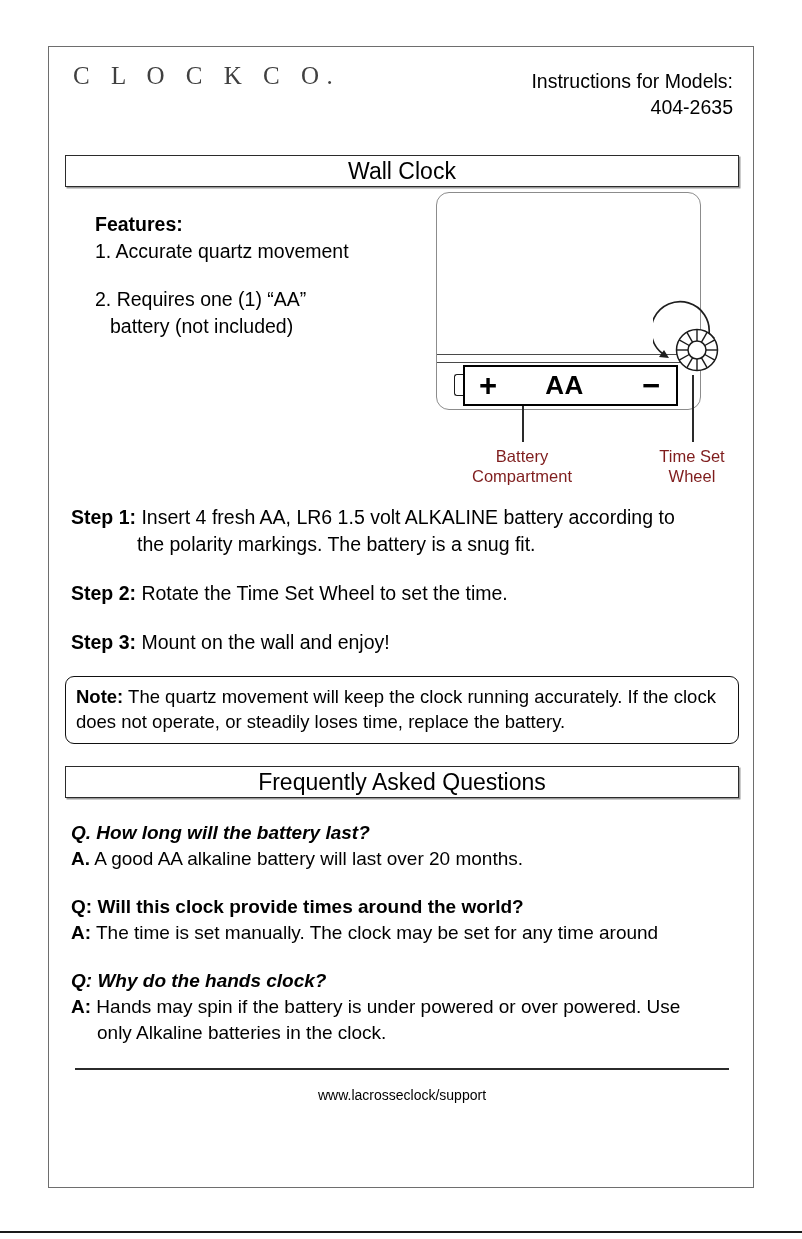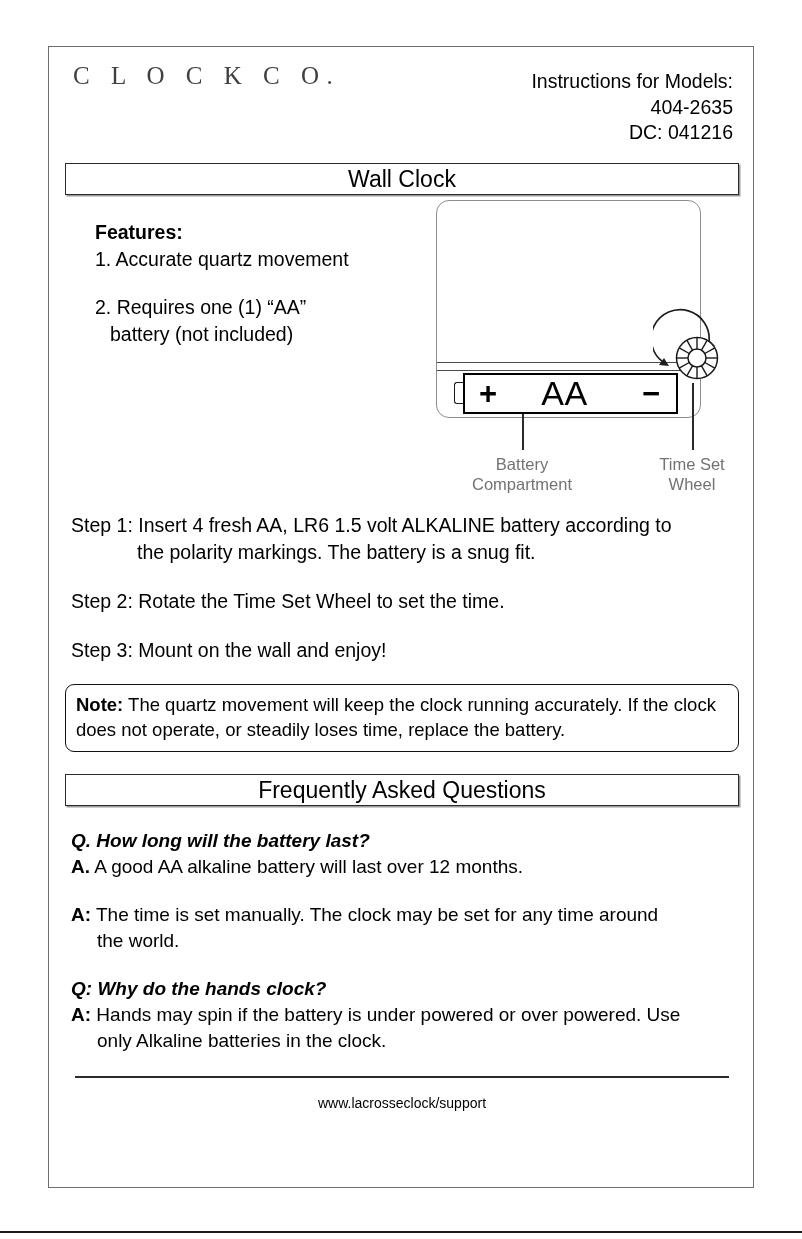--- a/index.html
+++ b/index.html
@@ -77,21 +77,21 @@
     font-size: 19.5px;
     line-height: 25.5px;
   }
 
   
   .section-bar {
     border: 1.2px solid #2b2b2b;
     box-shadow: 1.5px 1.5px 0 0 #9a9a9a;
     box-sizing: border-box;
     height: 32px;
-    margin: 8px 2px 0 2px;
+    margin: 0 2px 0 2px;
     display: flex;
     align-items: center;
     justify-content: center;
     background: #ffffff;
   }
   .section-bar span {
     font-size: 23px;
     line-height: 23px;
   }
 
@@ -162,22 +162,22 @@
     position: absolute;
     left: 14px;
     font-size: 31px;
     font-weight: bold;
     line-height: 31px;
   }
   #batt-label {
     position: absolute;
     left: 0; right: 12px;
     text-align: center;
-    font-size: 34px;
-    font-weight: normal;
+    font-size: 26px;
+    font-weight: bold;
     letter-spacing: 0.5px;
   }
   #batt-minus {
     position: absolute;
     right: 16px;
     font-size: 31px;
     font-weight: bold;
     line-height: 22px;
   }
   #batt-nub {
@@ -209,34 +209,34 @@
     width: 1.6px;
     background: #2a2a2a;
   }
   #leader-batt { left: 91px; top: 214px; height: 36px; }
   #leader-wheel { left: 261px; top: 183px; height: 67px; }
   .caption {
     position: absolute;
     text-align: center;
     font-size: 16.5px;
     line-height: 20px;
-    color: #737373;
+    color: #7f1d1d;
   }
   #cap-batt { left: 21px; top: 254px; width: 140px; }
   #cap-wheel { left: 205px; top: 254px; width: 112px; }
 
   
   #setup-steps {
     padding: 22px 8px 0 8px;
     font-size: 19.5px;
     line-height: 27px;
   }
   .step { margin-bottom: 22px; }
   .step:last-child { margin-bottom: 0; }
-  .step b { font-weight: normal; }
+  .step b { font-weight: bold; }
   .step-cont { padding-left: 66px; }
 
   
   #note-box {
     margin: 20px 2px 0 2px;
     border: 1.8px solid #111111;
     border-radius: 9px;
     box-sizing: border-box;
     padding: 7px 10px 9px 10px;
     font-size: 18.5px;
@@ -279,21 +279,20 @@
 <div id="page-frame">
   <div class="inner">
 
     <div id="header">
       <div id="logo">
         <div id="logo-sub">C L O C K   C O.</div>
       </div>
       <div id="header-meta">
         <div>Instructions for Models:</div>
         <div>404-2635</div>
-        <div>DC: 041216</div>
       </div>
     </div>
 
     <div class="section-bar">
       <span>Wall Clock</span>
     </div>
 
     <div id="feature-block">
 
       <div id="features">
@@ -386,29 +385,29 @@
     <div class="section-bar" style="margin-top:22px;">
       <span>Frequently Asked Questions</span>
     </div>
 
     <div id="faq-list">
 
       <div class="faq-item">
         <div class="faq-q italic">Q. How long will the battery last?</div>
         <div class="faq-a">
           <b>A.</b>
-          <span>A good AA alkaline battery will last over 12 months.</span>
+          <span>A good AA alkaline battery will last over 20 months.</span>
         </div>
       </div>
 
       <div class="faq-item">
+        <div class="faq-q">Q: Will this clock provide times around the world?</div>
         <div class="faq-a">
           <b>A:</b>
           <span>The time is set manually. The clock may be set for any time around</span>
-          <div class="faq-cont">the world.</div>
         </div>
       </div>
 
       <div class="faq-item">
         <div class="faq-q italic">Q: Why do the hands clock?</div>
         <div class="faq-a">
           <b>A:</b>
           <span>Hands may spin if the battery is under powered or over powered. Use</span>
           <div class="faq-cont">only Alkaline batteries in the clock.</div>
         </div>

